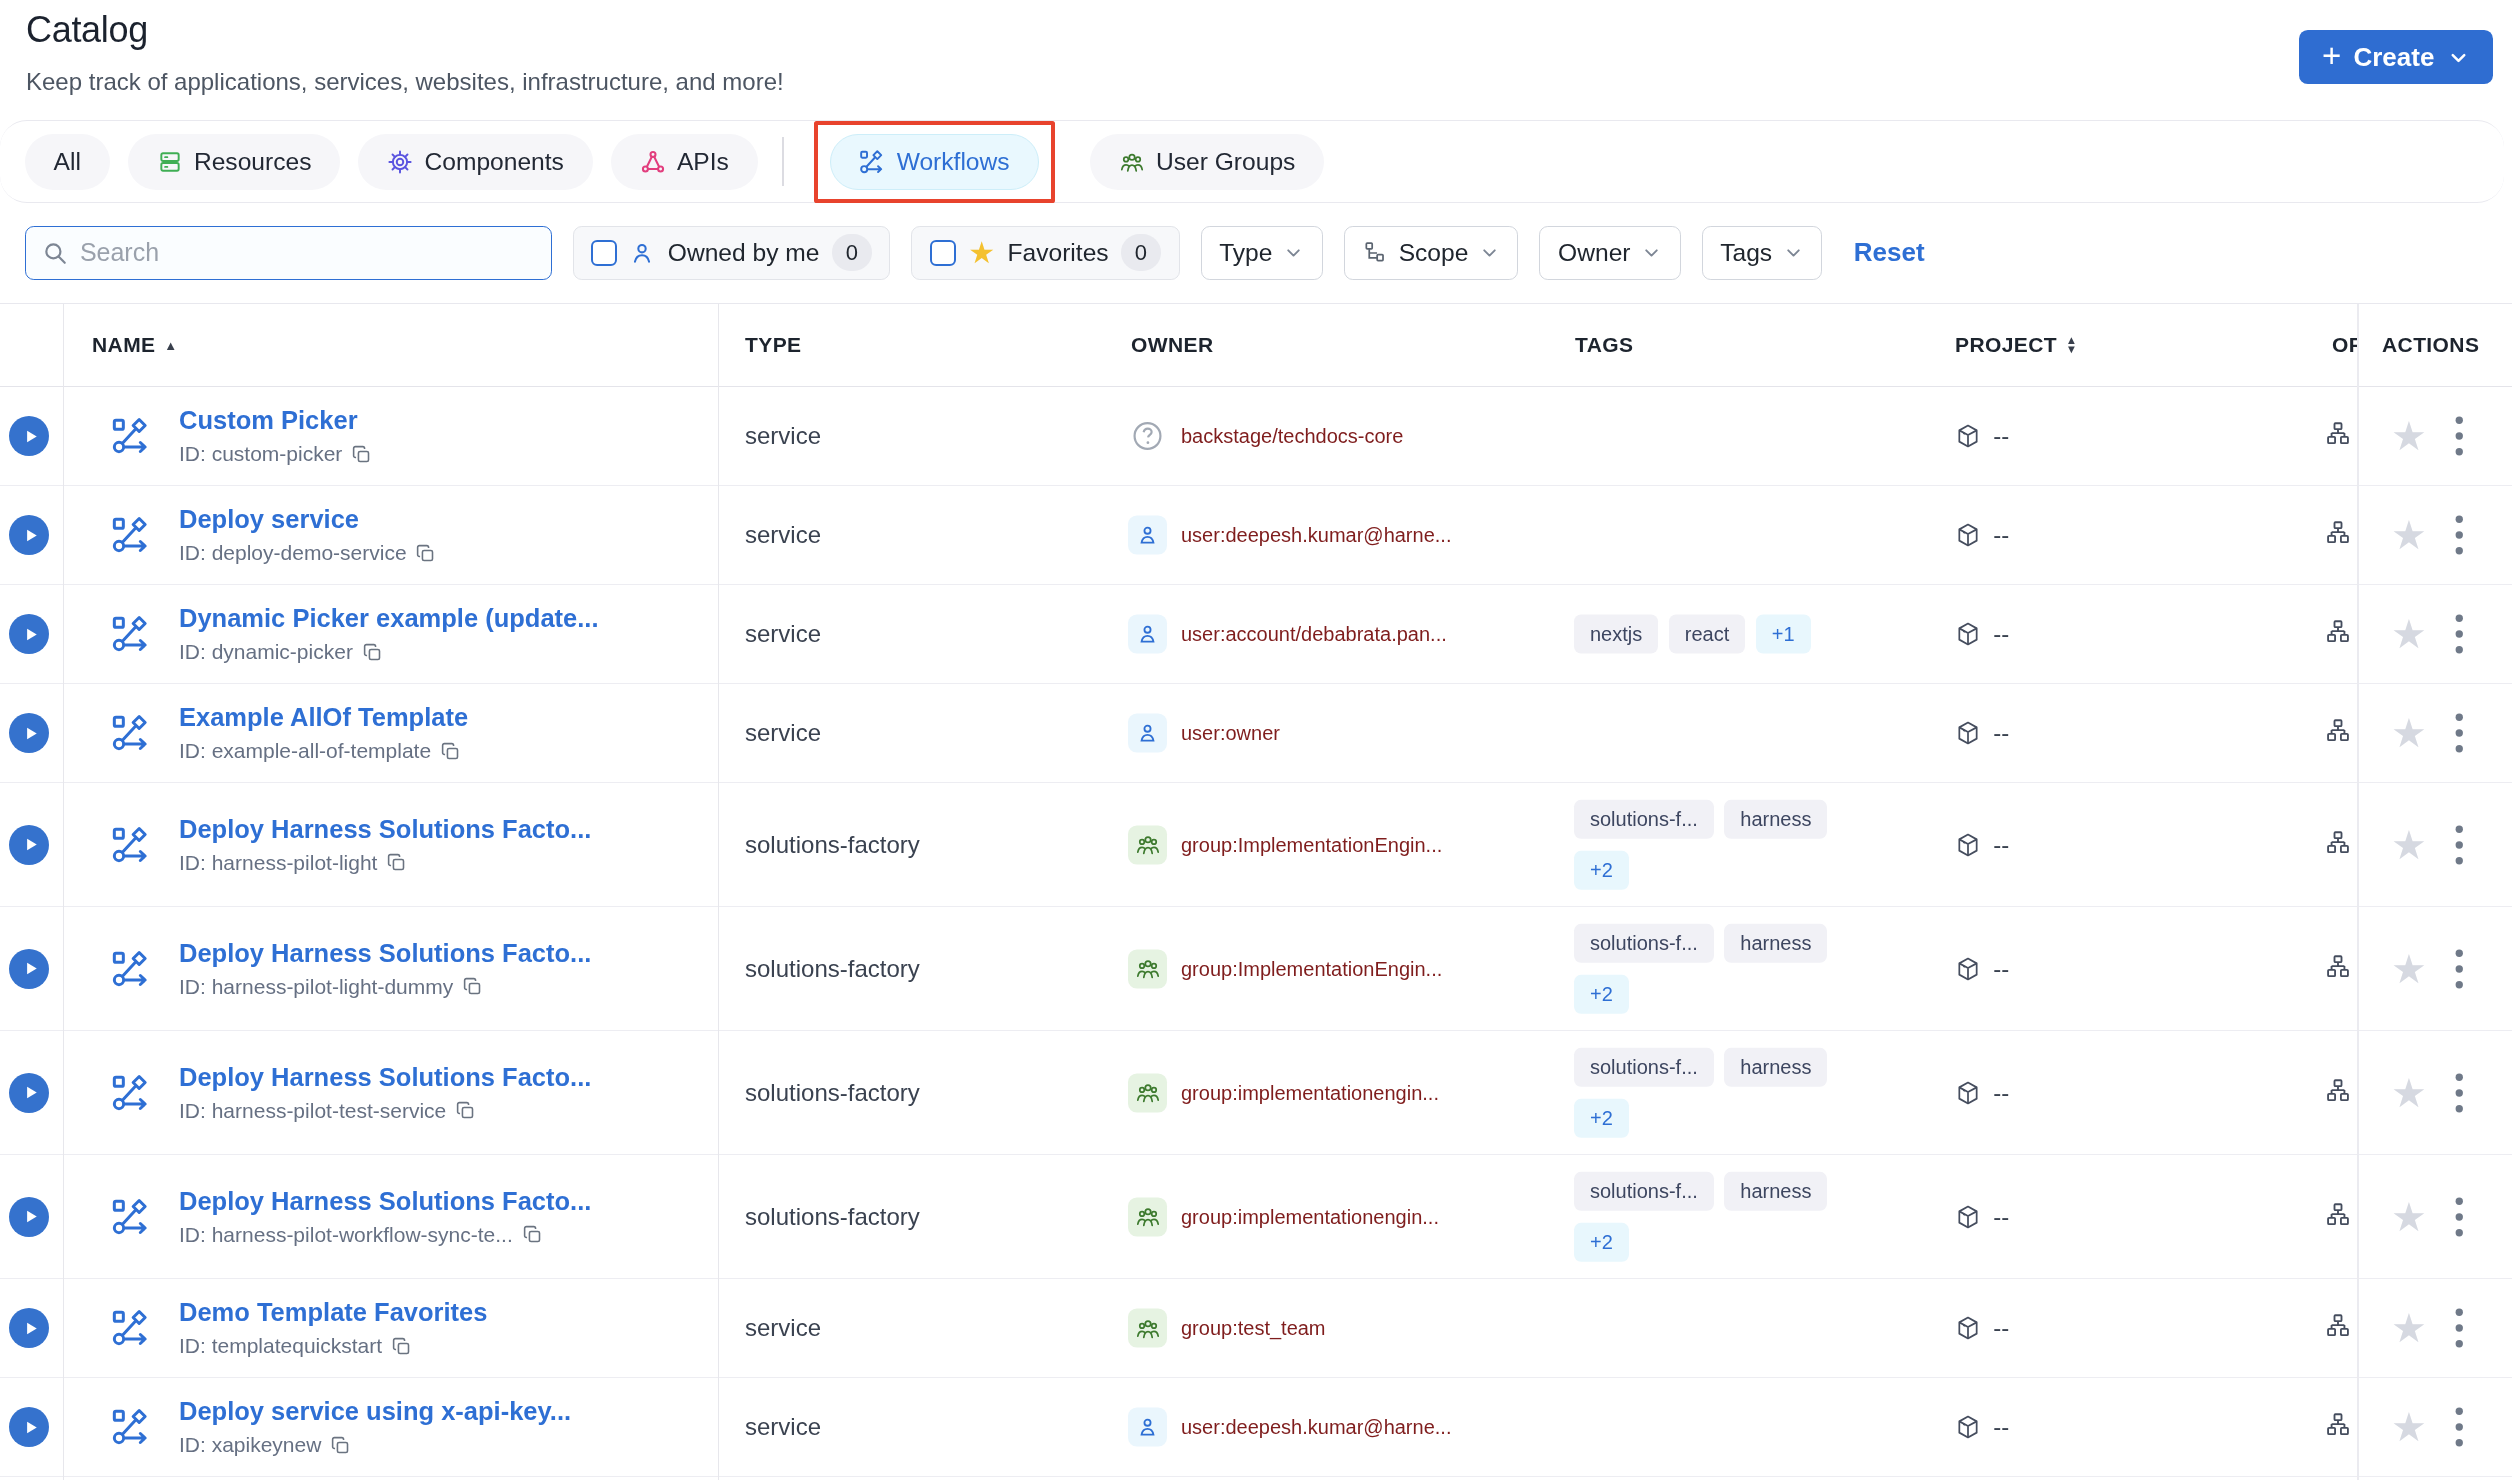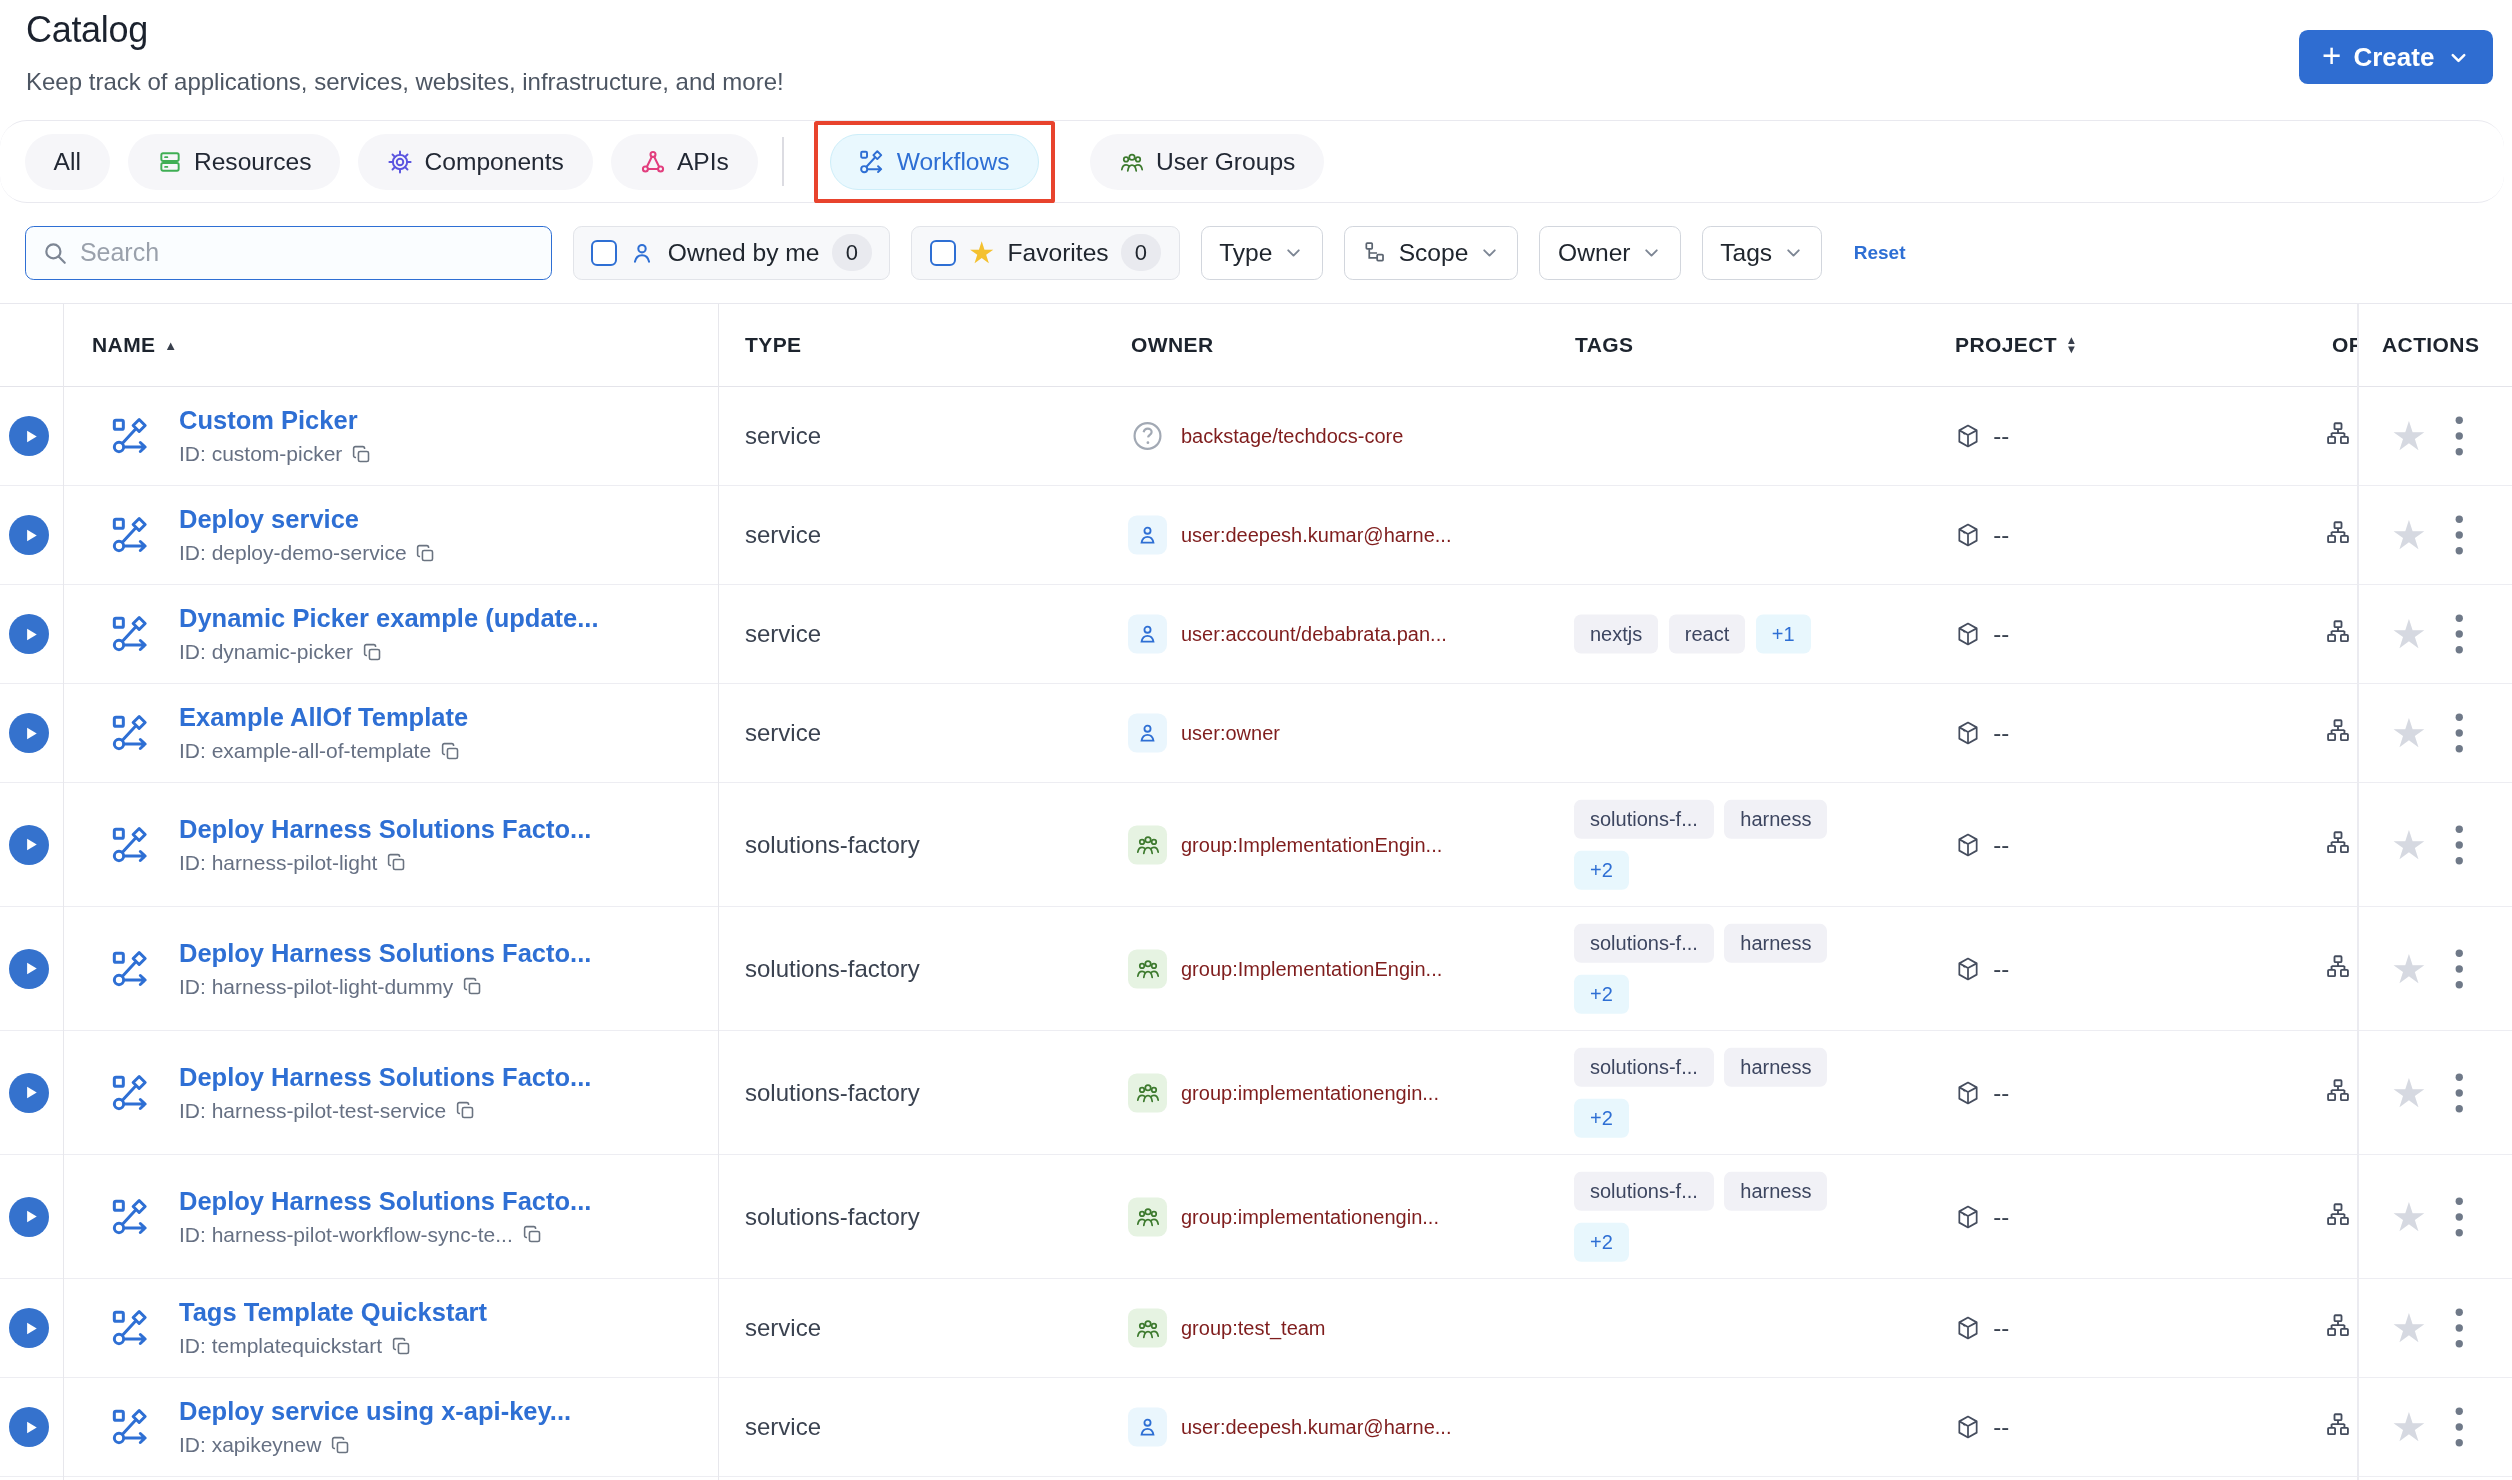--- a/index.html
+++ b/index.html
@@ -47,21 +47,21 @@
   .chip .lbl { font-size:24.6px; color:#20262e; white-space:nowrap; }
   .chip .badge { min-width:40px; height:37px; background:#e9eaef; border-radius:18.4px;
     display:flex; align-items:center; justify-content:center; font-size:22px; color:#20262e; padding:0 10.5px; }
   .chip .staricon { color:#f4c12f; font-size:30px; line-height:1; }
   .chip .personicon svg { width:26px; height:26px; }
   .dd { height:54px; background:#fff; border:0.9px solid #d2d6dd; border-radius:8.8px;
     display:flex; align-items:center; gap:10.5px; padding:0 17.6px; margin-right:21px;
     font-size:24.6px; color:#20262e; cursor:pointer; white-space:nowrap; }
   .dd .chev svg { width:21px; height:21px; }
   .dd .hier svg { width:26px; height:26px; }
-  .reset { margin-left:10.5px; font-size:19px; font-weight:600; color:#2e6fd4;
+  .reset { margin-left:10.5px; font-size:26px; font-weight:600; color:#2e6fd4;
     background:none; border:none; font-family:inherit; cursor:pointer; }
 
   
   .table { position:absolute; top:303px; left:0; right:0; bottom:0; border-top:0.9px solid #e8e8ee; }
   .vline { position:absolute; top:0; bottom:0; width:0.9px; background:#e7e7ec; z-index:1; }
   .vline.v1 { left:63px; } .vline.v2 { left:718px; }
   .vline.v3 { left:2357px; width:1.8px; background:#ebebf0; }
   .thead { position:relative; height:83px; border-bottom:0.9px solid #e4e4ea;
     font-weight:700; font-size:21px; color:#1d242e; letter-spacing:0.4px; }
   .th { position:absolute; top:50%; transform:translateY(-50%); display:flex; align-items:center; gap:8.8px; white-space:nowrap; }
@@ -822,21 +822,21 @@
             </svg>
           </button>
           <span class="cell wficon"><svg viewBox="0 0 24 24" fill="none" stroke="currentColor" stroke-width="1.8" stroke-linecap="round" stroke-linejoin="round">
               <rect x="2" y="2.6" width="5.4" height="5.4" rx="1"></rect>
               <path d="M16.9 2.1l3.6 3.6-3.6 3.6-3.6-3.6z"></path>
               <circle cx="4.8" cy="18.6" r="2.8"></circle>
               <path d="M6.9 16.4l7.6-8.3"></path>
               <path d="M8.3 18.6h12M17.6 15.9l2.9 2.7-2.9 2.7"></path>
             </svg></span>
           <div class="cell namecell">
-            <a class="namelink">Tags Template Quickstart</a>
+            <a class="namelink">Demo Template Favorites</a>
             <div class="idline">
               <span>ID: templatequickstart</span>
               <span style="display: flex;">
                 <svg viewBox="0 0 24 24" fill="none" stroke="#6a7380" stroke-width="1.8" stroke-linejoin="round">
                   <rect x="8.5" y="8.5" width="11.5" height="11.5" rx="1.8"></rect>
                   <path d="M5.8 15.5H5A2 2 0 0 1 3 13.5V5a2 2 0 0 1 2-2h8.5a2 2 0 0 1 2 2v.8"></path>
                 </svg>
               </span>
             </div>
           </div>

